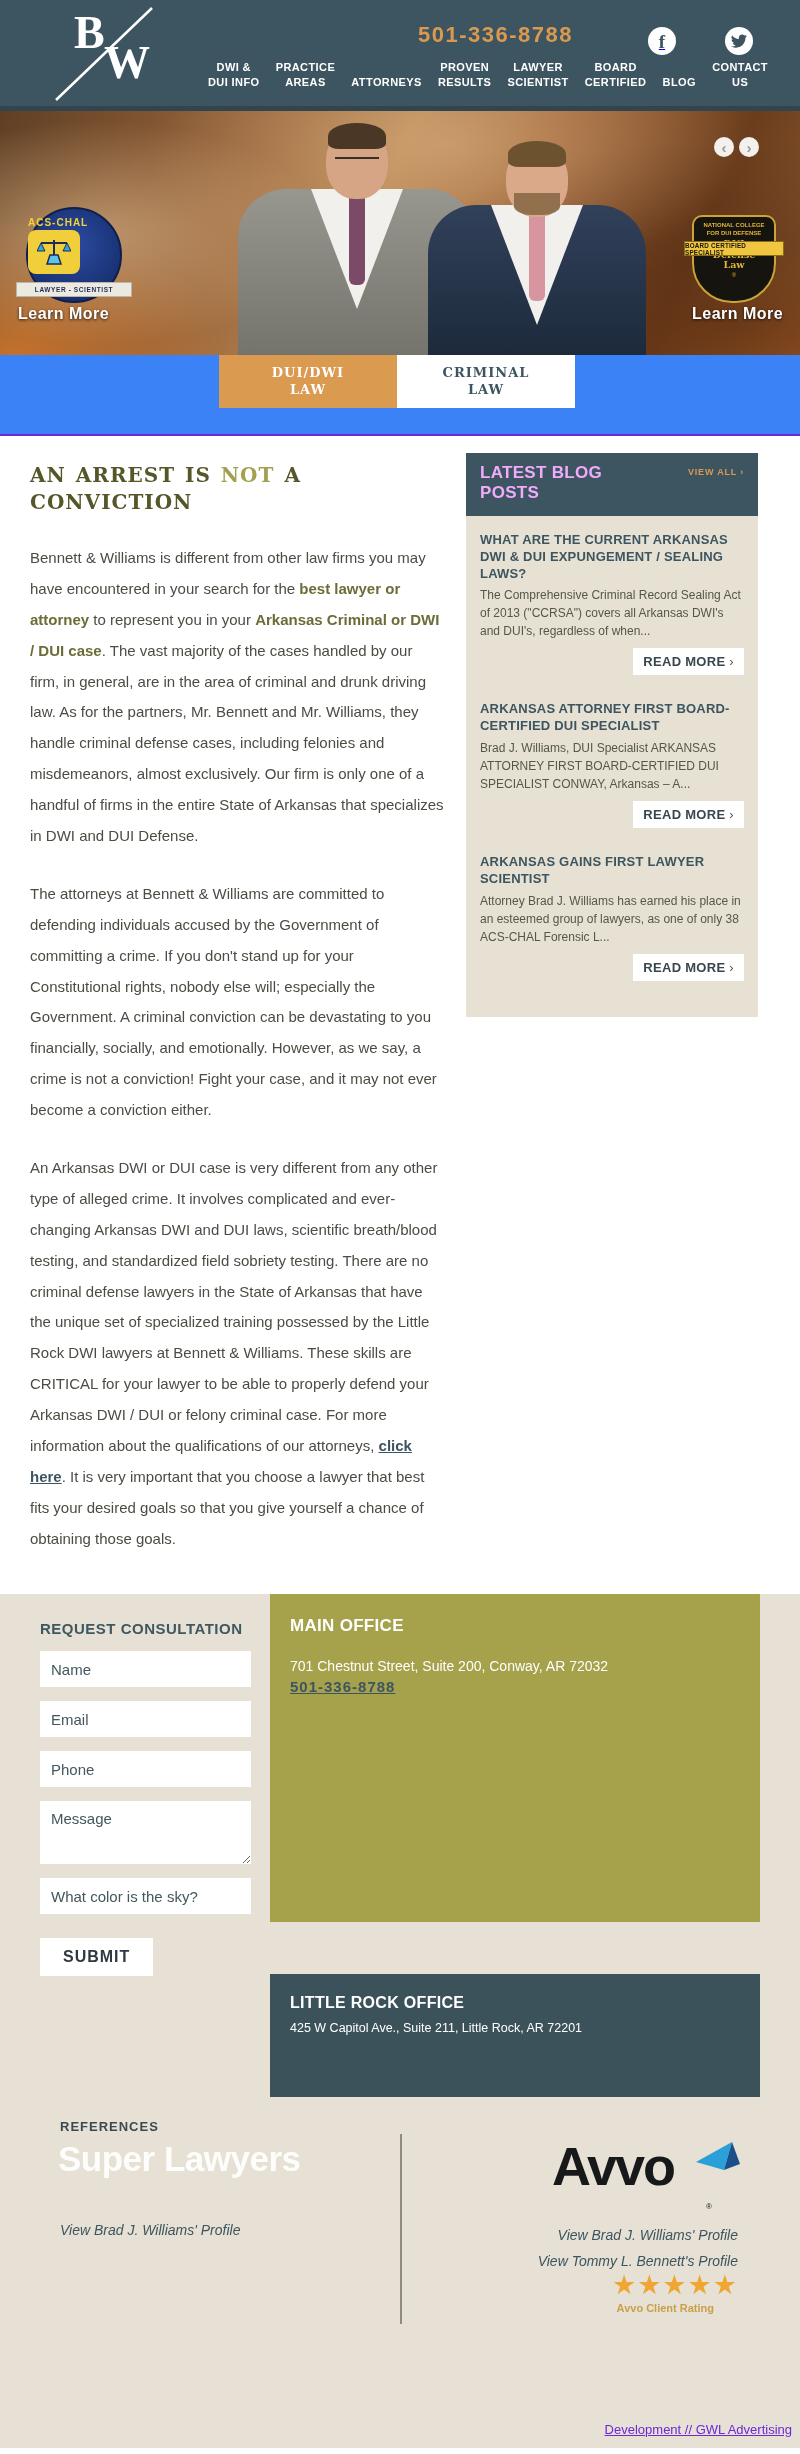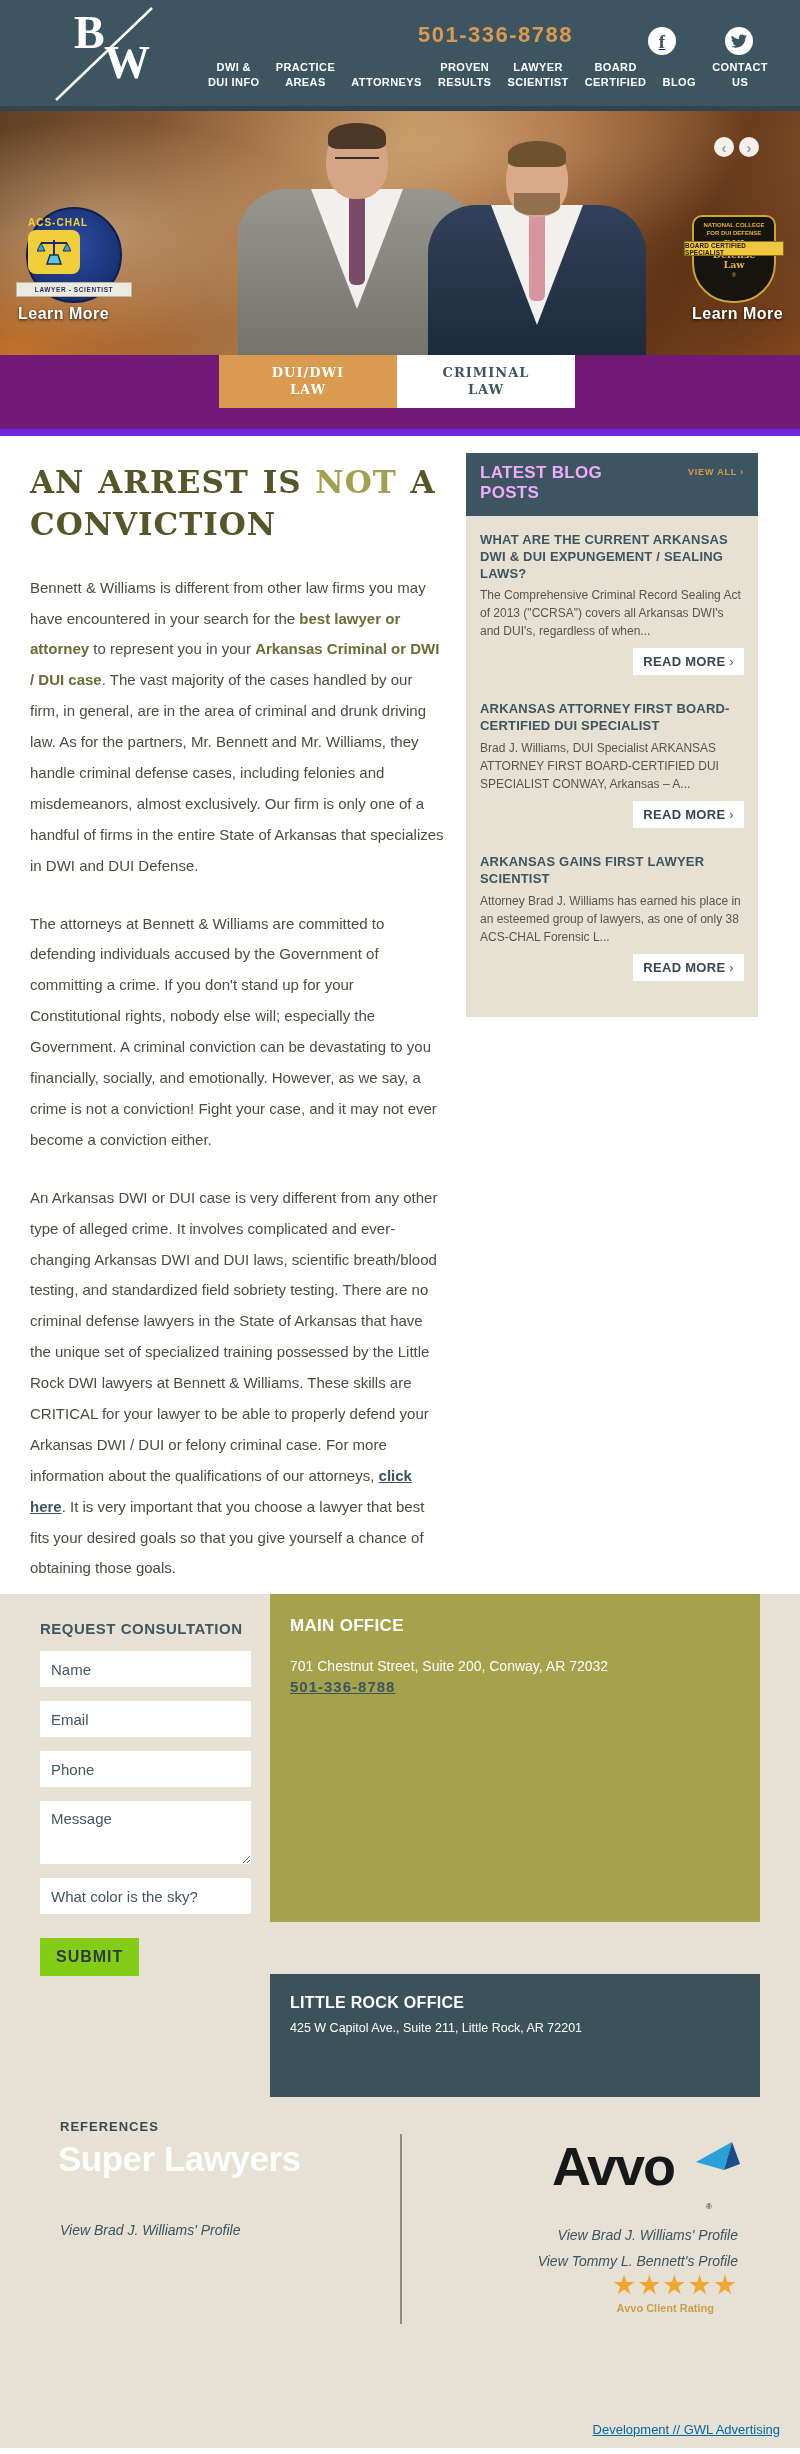--- a/index.html
+++ b/index.html
@@ -63,31 +63,31 @@
   .badge-right { position:absolute; left:682px; top:104px; width:104px; height:90px; }
   .shield { width:84px; height:88px; margin:0 auto; background:#15140f; border:2px solid #caa33a; border-radius:10px 10px 40px 40px;
     display:flex; flex-direction:column; align-items:center; position:relative; }
   .shield .ncdd-top { color:#e4b33c; font-size:6px; font-weight:bold; text-align:center; line-height:1.3; margin-top:5px; white-space:pre-line; }
   .shield .dui-center { color:#e4b33c; font-family:"DejaVu Serif", serif; font-size:9.5px; font-weight:bold; text-align:center; line-height:1.15; margin-top:1px; white-space:pre-line; }
   .shield .reg { color:#e4b33c; font-size:6px; margin-top:1px; }
   .shield-banner { position:absolute; left:-10px; right:-10px; top:24px; height:15px; background:#f0c53f; border:1px solid #8a6d14;
     color:#15140f; font-size:6.3px; font-weight:bold; display:flex; align-items:center; justify-content:center; letter-spacing:.2px; }
 
   
-  .tab-bar { position:relative; height:81px; background:#701a75; border-bottom:7px solid #6d28d9; }
+  .tab-bar { position:relative; height:81px; background:#3b82f6; border-bottom:2px solid #6d28d9; }
   .tab { position:absolute; top:0; width:178px; height:53px; display:flex; align-items:center; justify-content:center;
     font-family:"DejaVu Serif", serif; font-weight:bold; font-size:13px; letter-spacing:1px; text-align:center;
     white-space:pre-line; line-height:1.3; text-decoration:none; cursor:pointer; }
   .tab-active { left:219px; background:#da9a50; color:#ffffff; }
   .tab-inactive { left:397px; background:#ffffff; color:#3d5560; }
 
   
   .content { display:flex; background:#fff; min-height:1158px; padding:0 25px 0 30px; }
   .article { width:415px; }
-  .article h1 { margin-top:26px; font-family:"DejaVu Serif", serif; font-size:31px; font-weight:bold; letter-spacing:1px;
+  .article h1 { margin-top:26px; font-family:"DejaVu Serif", serif; font-size:20px; font-weight:bold; letter-spacing:1px;
     color:#565629; line-height:1.35; word-spacing:2px; }
   .article p { margin-top:27px; font-size:15px; line-height:2.06; color:#4c4c44; }
   .b-olive { font-weight:bold; color:#6c6c38; }
   .hl { color:#a3a151; }
   .inline-link { color:#3d5560; font-weight:bold; text-decoration:underline; }
 
   .blog-box { width:292px; margin-left:21px; margin-top:17px; align-self:flex-start; }
   .blog-header { background:#3d5560; display:flex; justify-content:space-between; padding:10px 14px 12px 14px; }
   .blog-header h2 { color:#f0abfc; font-size:17px; line-height:1.2; letter-spacing:.3px; width:160px; }
   .view-all { color:#db9950; font-size:9px; font-weight:bold; letter-spacing:.8px; text-decoration:none; margin-top:4px; white-space:nowrap; }
@@ -100,22 +100,22 @@
   .read-more .chev { font-weight:normal; color:#56564b; }
 
   
   .bottom { position:relative; height:854px; background:#e6e1d4; }
   .form-col { position:absolute; left:40px; top:26px; width:211px; }
   .form-col h2 { color:#3f5760; font-size:15px; font-weight:bold; letter-spacing:.5px; margin-bottom:14px; }
   .field { width:211px; height:36px; border:none; background:#fff; padding:0 11px; font-size:15px; color:#3d5560;
     margin-bottom:14px; font-family:"Liberation Sans", sans-serif; display:block; }
   textarea.field { height:63px; padding-top:9px; resize:both; }
   .field::placeholder { color:#44565e; opacity:1; }
-  .submit-btn { margin-top:10px; background:#84cc16; border:none; color:#2f3a40; font-weight:bold; font-size:16px;
-    letter-spacing:1px; padding:10px 16px; cursor:pointer; font-family:"Liberation Sans", sans-serif; }
+  .submit-btn { margin-top:10px; background:#ffffff; border:none; color:#2f3a40; font-weight:bold; font-size:16px;
+    letter-spacing:1px; padding:10px 23px; cursor:pointer; font-family:"Liberation Sans", sans-serif; }
 
   .map-block { position:absolute; left:270px; top:0; width:490px; height:328px; background:#a5a24b; padding:22px 20px; }
   .map-block h2 { color:#fff; font-size:17px; letter-spacing:.3px; }
   .map-block .addr { color:#fff; font-size:14px; margin-top:22px; }
   .map-phone { display:inline-block; margin-top:4px; color:#3d5560; font-weight:bold; font-size:15px; letter-spacing:1px; text-decoration:underline; }
   .lr-block { position:absolute; left:270px; top:380px; width:490px; height:123px; background:#3c525b; padding:20px 20px; }
   .lr-block h2 { color:#fff; font-size:16px; letter-spacing:.3px; }
   .lr-block .addr { color:#fff; font-size:12.5px; margin-top:9px; }
 
   .refs-label { position:absolute; left:60px; top:525px; color:#3a4a52; font-size:13px; font-weight:bold; letter-spacing:1px; }
@@ -125,21 +125,21 @@
 
   .avvo-logo { position:absolute; left:552px; top:545px; color:#16181a; font-size:54px; font-weight:bold; letter-spacing:-2px; line-height:1; text-decoration:none; }
   .avvo-kite { position:absolute; left:694px; top:546px; }
   .avvo-reg { position:absolute; left:706px; top:608px; color:#16181a; font-size:8px; }
   .avvo-p1 { position:absolute; right:62px; top:632px; }
   .avvo-p2 { position:absolute; right:62px; top:658px; }
   .avvo-profile { color:#3d5560; font-style:italic; font-size:14px; text-decoration:none; }
   .stars { position:absolute; right:62px; top:678px; color:#efa633; font-size:27px; letter-spacing:1px; line-height:1; }
   .stars-caption { position:absolute; right:86px; top:708px; color:#c9a04a; font-size:11px;font-weight:bold; }
 
-  .dev-link { position:absolute; right:20px; top:828px; color:#0369a1; font-size:13px; text-decoration:underline; }
+  .dev-link { position:absolute; right:8px; top:828px; color:#6d28d9; font-size:13px; text-decoration:underline; }
 </style>
 </head>
 <body>
 
 <div class="site-header">
   <a href="#" class="logo">
     <svg width="104" height="100" viewBox="0 0 104 100">
       <line x1="4" y1="96" x2="100" y2="4" stroke="#ffffff" stroke-width="2.5"></line>
       <text x="22" y="44" fill="#ffffff" font-family="Liberation Serif, serif" font-size="46" font-weight="bold">B</text>
       <text x="52" y="74" fill="#ffffff" font-family="Liberation Serif, serif" font-size="46" font-weight="bold">W</text>

